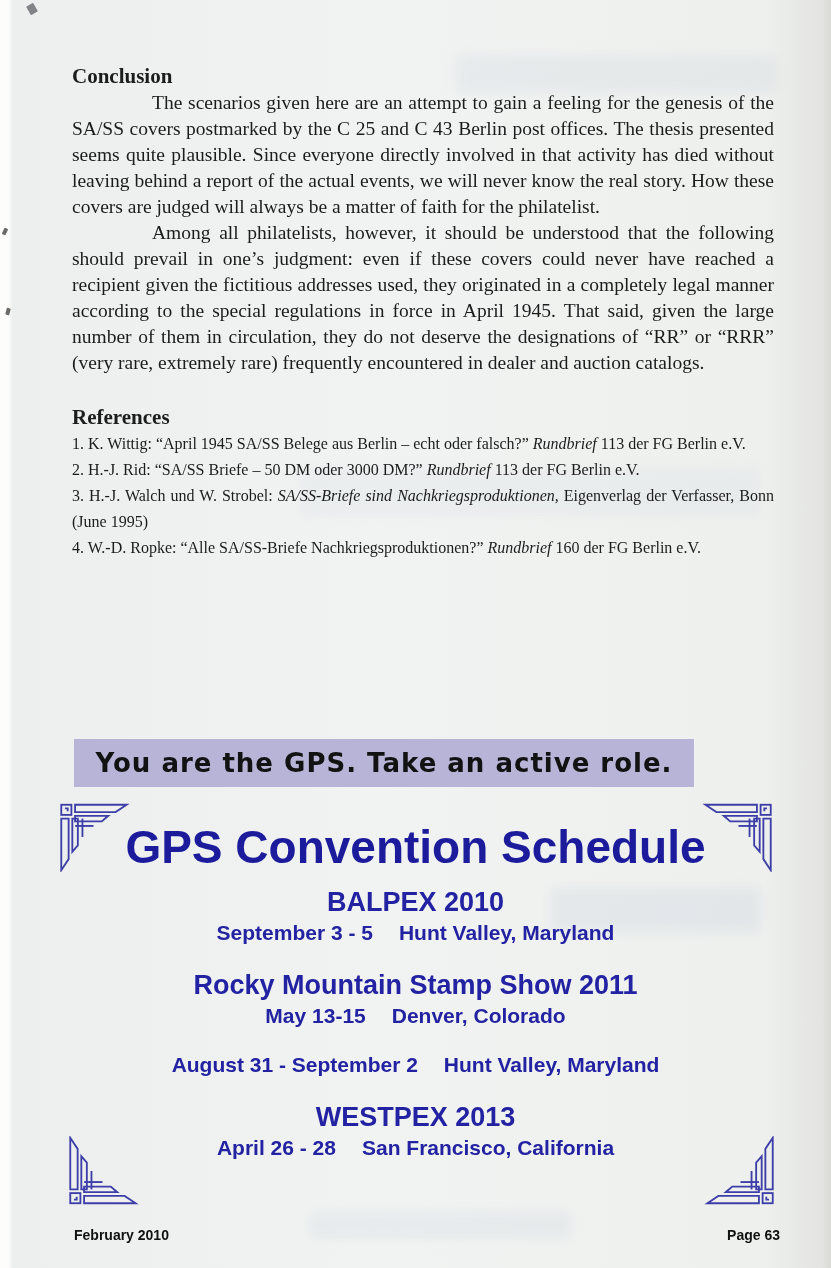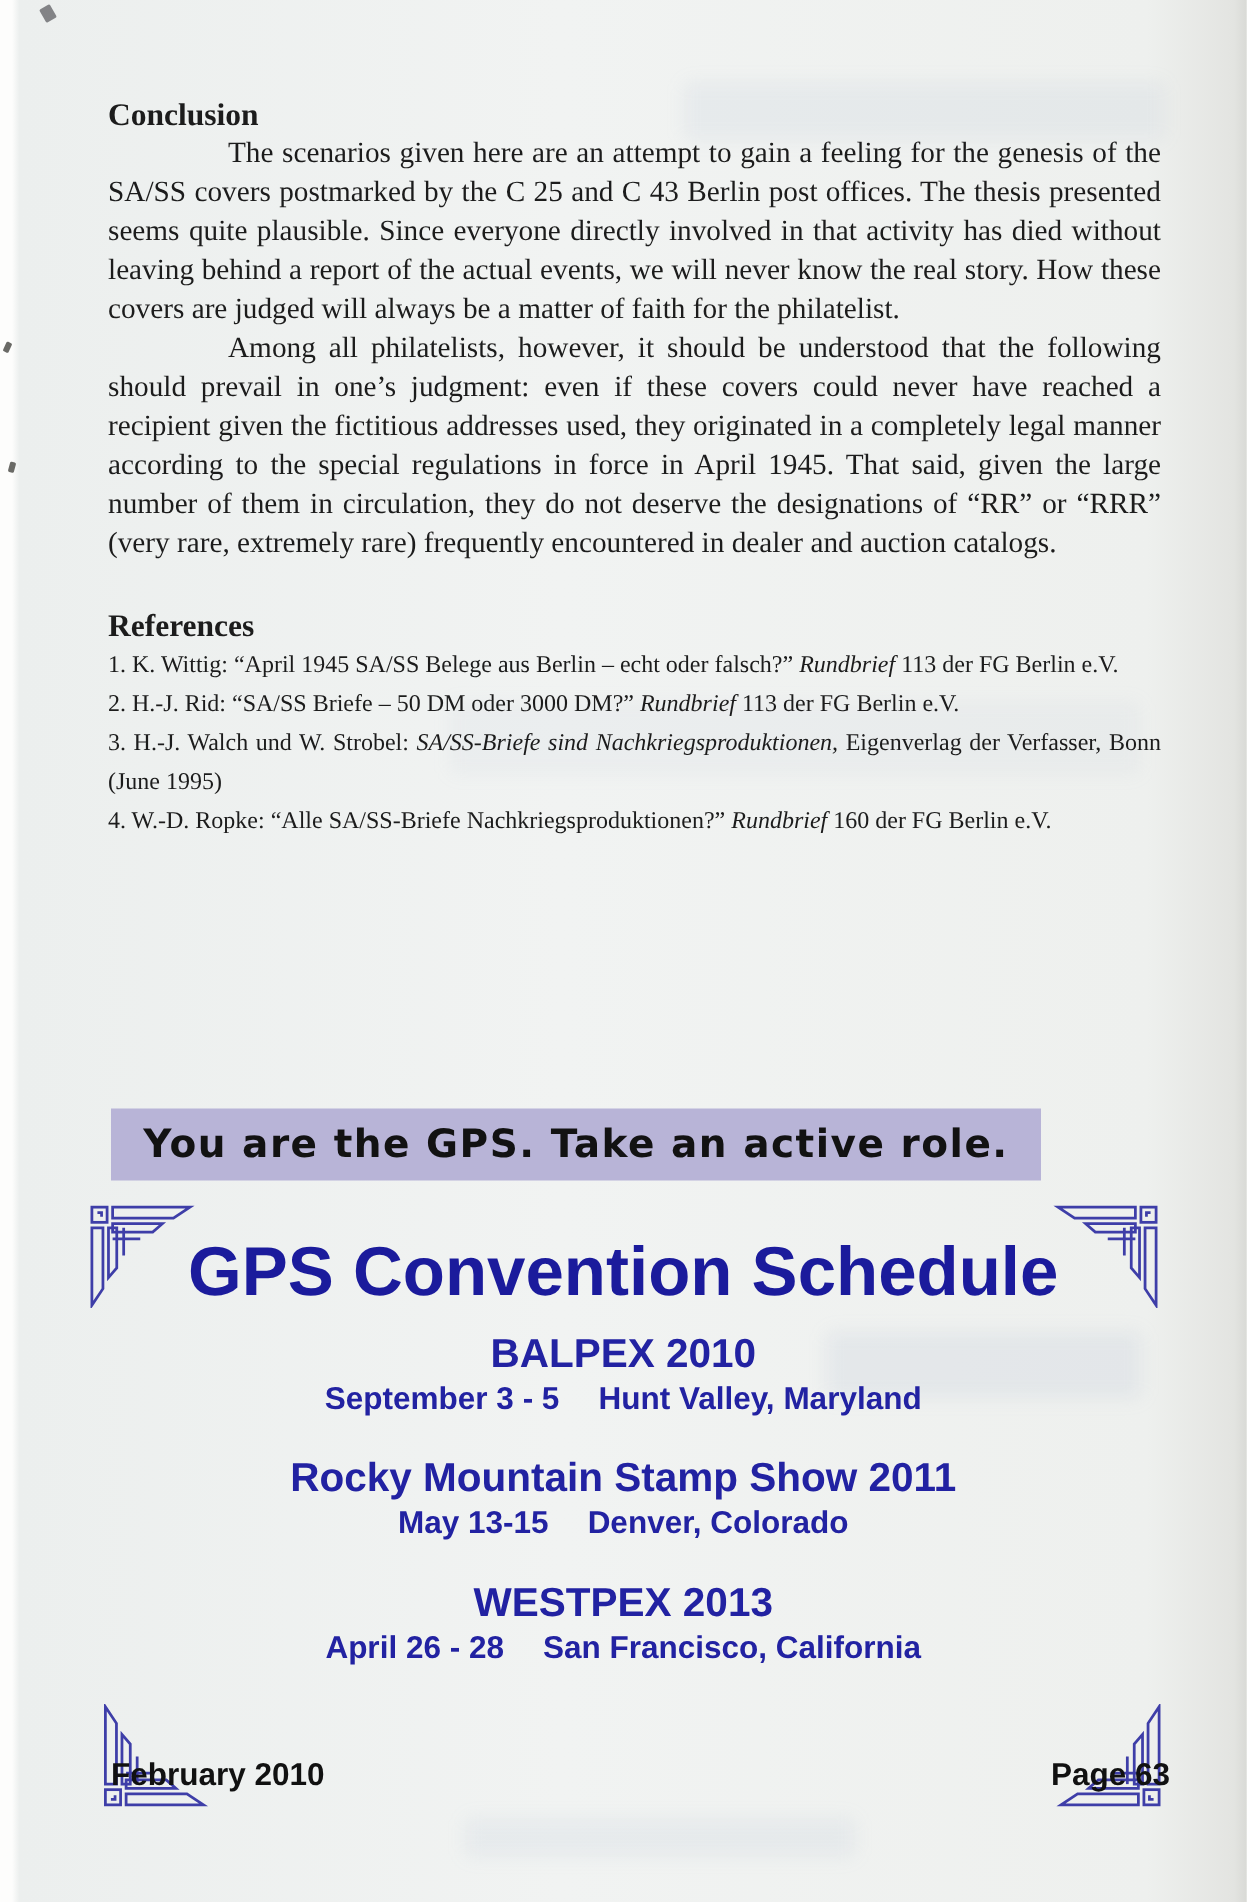--- a/index.html
+++ b/index.html
@@ -56,21 +56,21 @@
 
   
   .corner{position:absolute;width:73px;height:70px;}
   .corner svg{width:100%;height:100%;}
   .tl{left:57px;top:802px;}
   .tr{right:56px;top:802px;transform:scaleX(-1);}
   .bl{left:66px;top:1136px;transform:scaleY(-1);}
   .br{right:54px;top:1136px;transform:scale(-1,-1);}
 
   
-  .footer{position:absolute;top:1172px;font-family:"Liberation Sans",sans-serif;font-weight:bold;font-size:21px;color:#111;}
+  .footer{position:absolute;top:1227px;font-family:"Liberation Sans",sans-serif;font-weight:bold;font-size:14px;color:#111;}
   .footer-left{left:74px;}
   .footer-right{right:51px;}
 </style>
 </head>
 <body>
 
 <div class="scan">
 
   <div class="ghost g1"></div>
   <div class="ghost g2"></div>
@@ -161,20 +161,23 @@
         <span>September 3 - 5</span><span class="loc">Hunt Valley, Maryland</span>
       </div>
     </div>
     <div class="event">
       <div class="ev-name">Rocky Mountain Stamp Show 2011</div>
       <div class="ev-details">
         <span>May 13-15</span><span class="loc">Denver, Colorado</span>
       </div>
     </div>
     <div class="event">
+      <div class="ev-details">
+        <span>August 31 - September 2</span><span class="loc">Hunt Valley, Maryland</span>
+      </div>
     </div>
     <div class="event">
       <div class="ev-name">WESTPEX 2013</div>
       <div class="ev-details">
         <span>April 26 - 28</span><span class="loc">San Francisco, California</span>
       </div>
     </div>
   </div>
 
   <div class="footer footer-left">February 2010</div>

